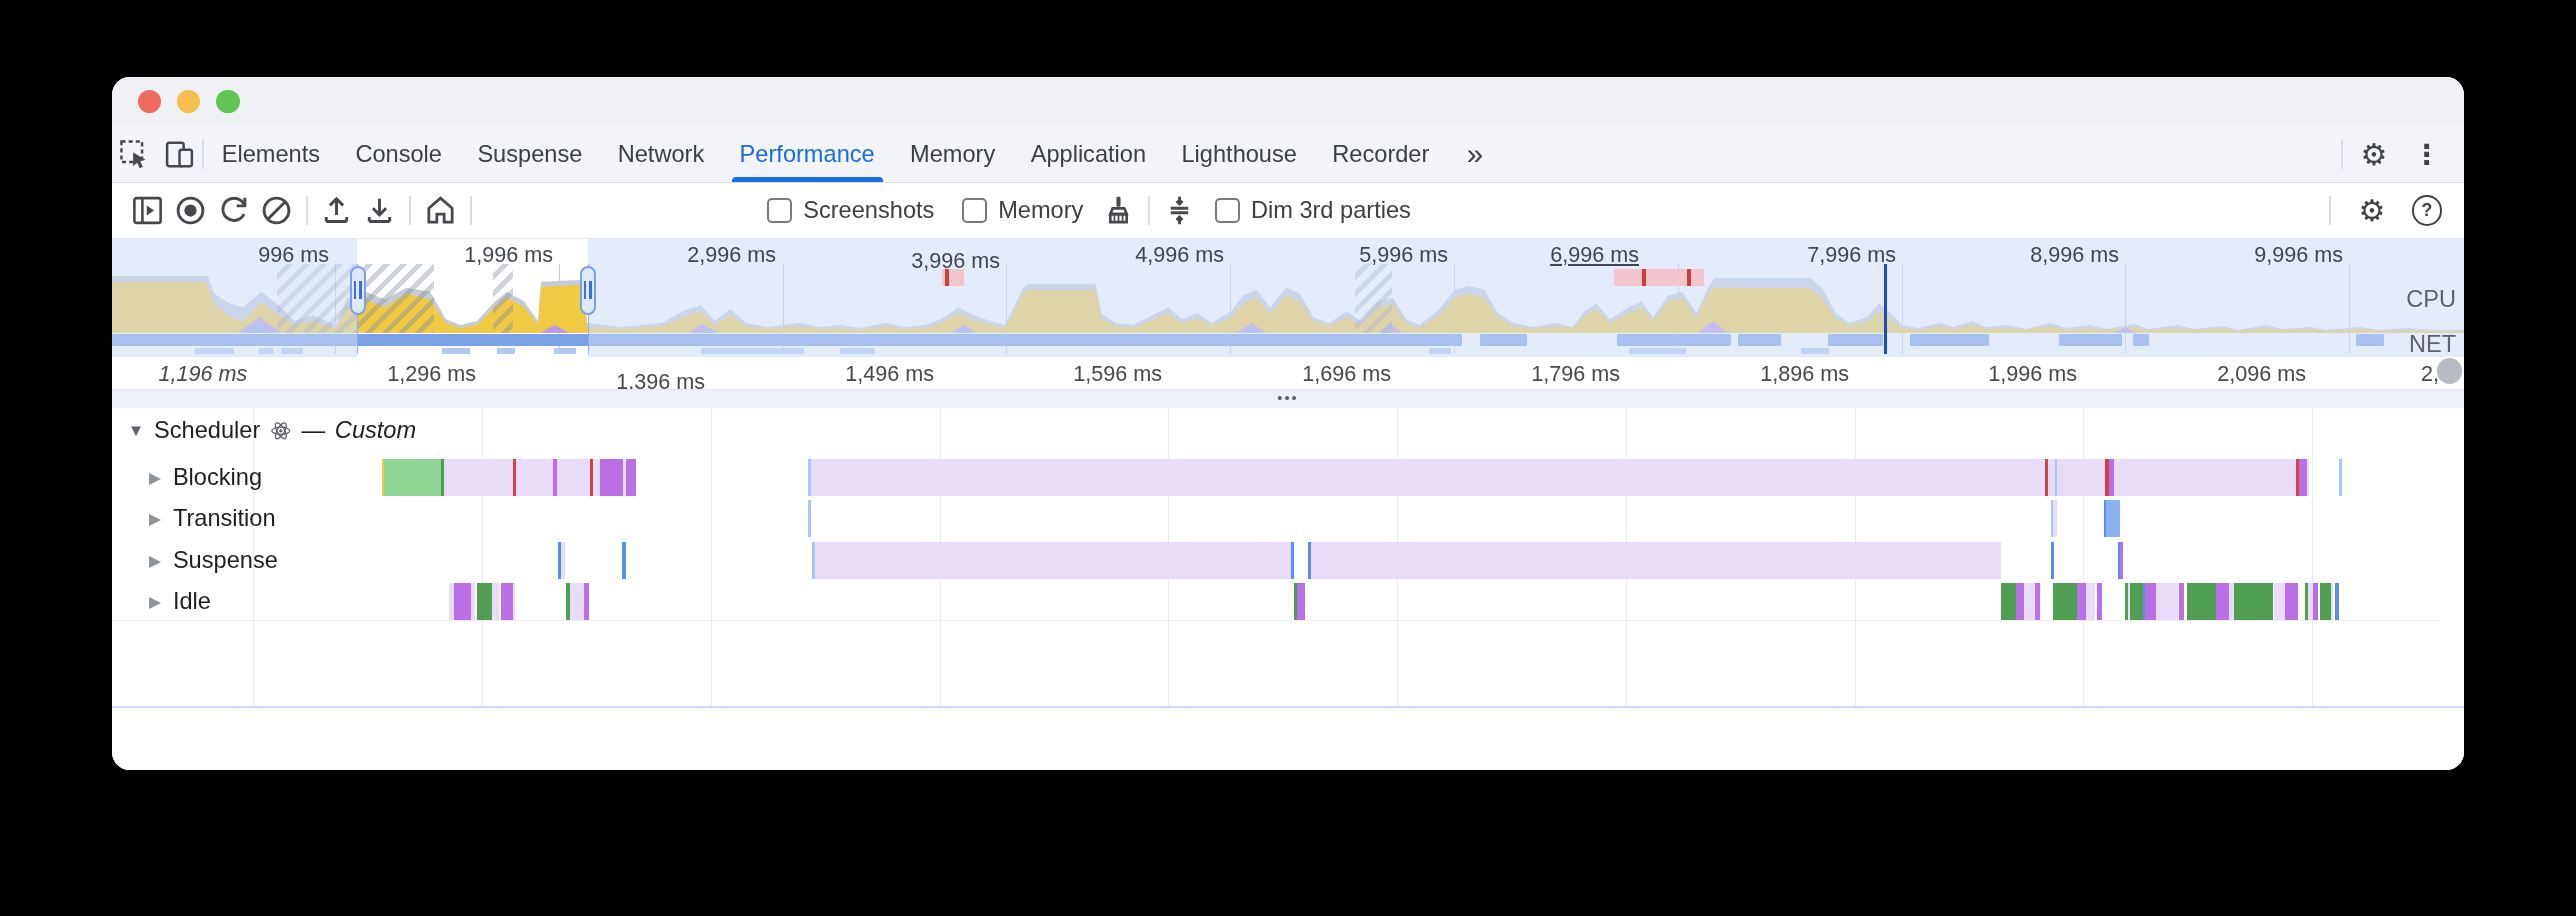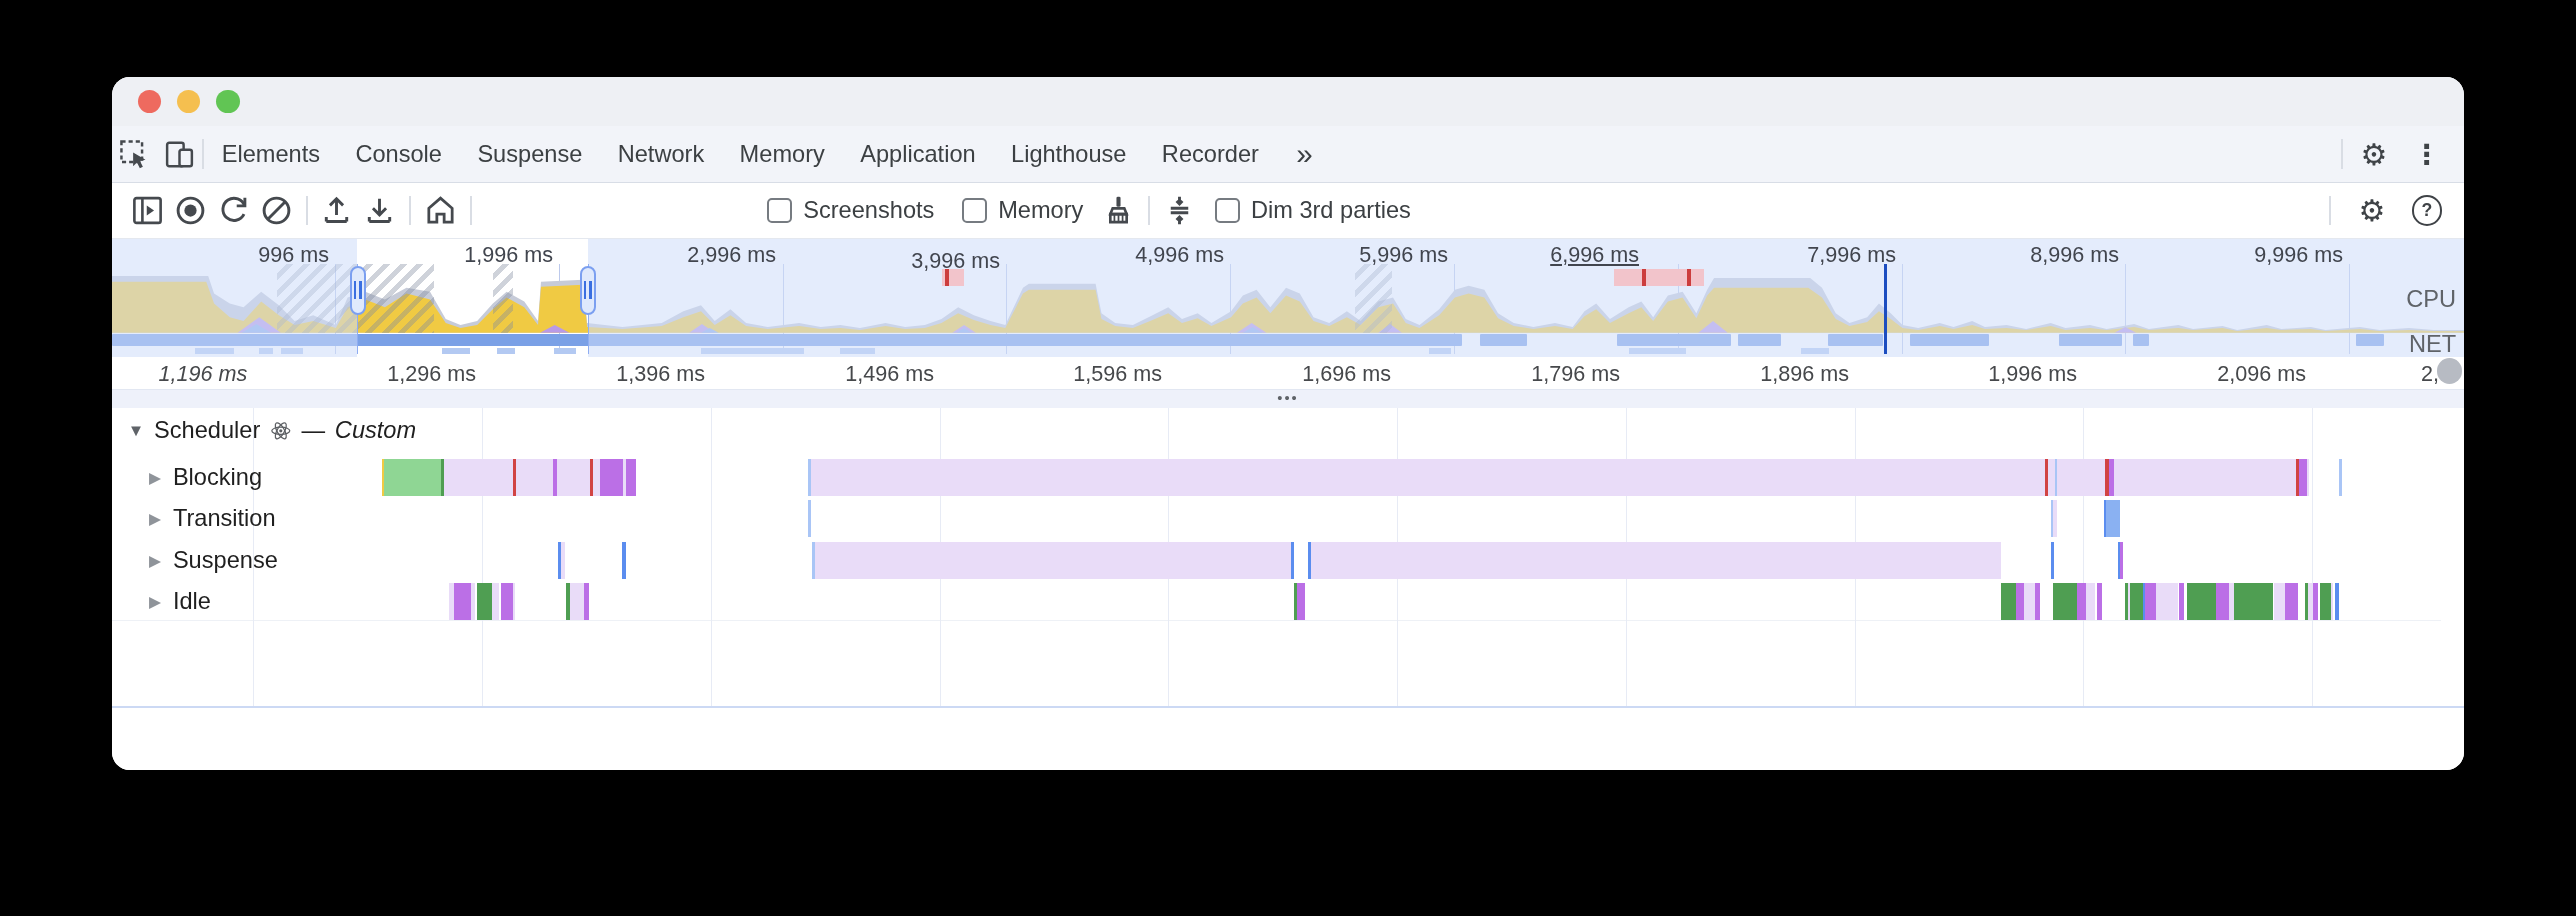--- a/index.html
+++ b/index.html
@@ -93,20 +93,21 @@
         <rect x="3" y="3.5" width="12" height="17" rx="1.5"></rect>
         <rect x="12" y="8.5" width="9" height="12" rx="1.5" fill="#f2f4f9"></rect>
       </svg>
     </span>
     <span class="vdiv"></span>
     <div class="tabs" id="tabs">
         <div class="tab">Elements</div>
         <div class="tab">Console</div>
         <div class="tab">Suspense</div>
         <div class="tab">Network</div>
+        <div class="tab selected">Performance</div>
         <div class="tab">Memory</div>
         <div class="tab">Application</div>
         <div class="tab">Lighthouse</div>
         <div class="tab">Recorder</div>
       </div>
     <span class="moretabs">»</span>
     <div class="tab-right">
       <span class="vdiv"></span>
       <span class="glyphbtn gear-glyph">⚙</span>
       <span class="glyphbtn dots-glyph">⋮</span>
@@ -282,21 +283,21 @@
         <i></i>
       </div>
       <div class="playhead" style="left: 1772px;"></div>
       <span class="cpu-net-label" style="top:47px;">CPU</span>
       <span class="cpu-net-label" style="top:92px;">NET</span>
     </div>
 
   <div class="ruler" id="ruler">
       <div class="ruler-label" style="left: -21.6px; font-style: italic;">1,196 ms</div>
       <div class="ruler-label" style="left: 207px;">1,296 ms</div>
-      <div class="ruler-label" style="left: 436px;">1,396 ms</div>
+      <div class="ruler-label" style="left: 436px; margin-top: 8px;">1,396 ms</div>
       <div class="ruler-label" style="left: 665px;">1,496 ms</div>
       <div class="ruler-label" style="left: 893px;">1,596 ms</div>
       <div class="ruler-label" style="left: 1122px;">1,696 ms</div>
       <div class="ruler-label" style="left: 1351px;">1,796 ms</div>
       <div class="ruler-label" style="left: 1580px;">1,896 ms</div>
       <div class="ruler-label" style="left: 1808px;">1,996 ms</div>
       <div class="ruler-label" style="left: 2037px;">2,096 ms</div>
       <div class="ruler-partial" style="left: 2309px;">2,</div>
     </div>
 

